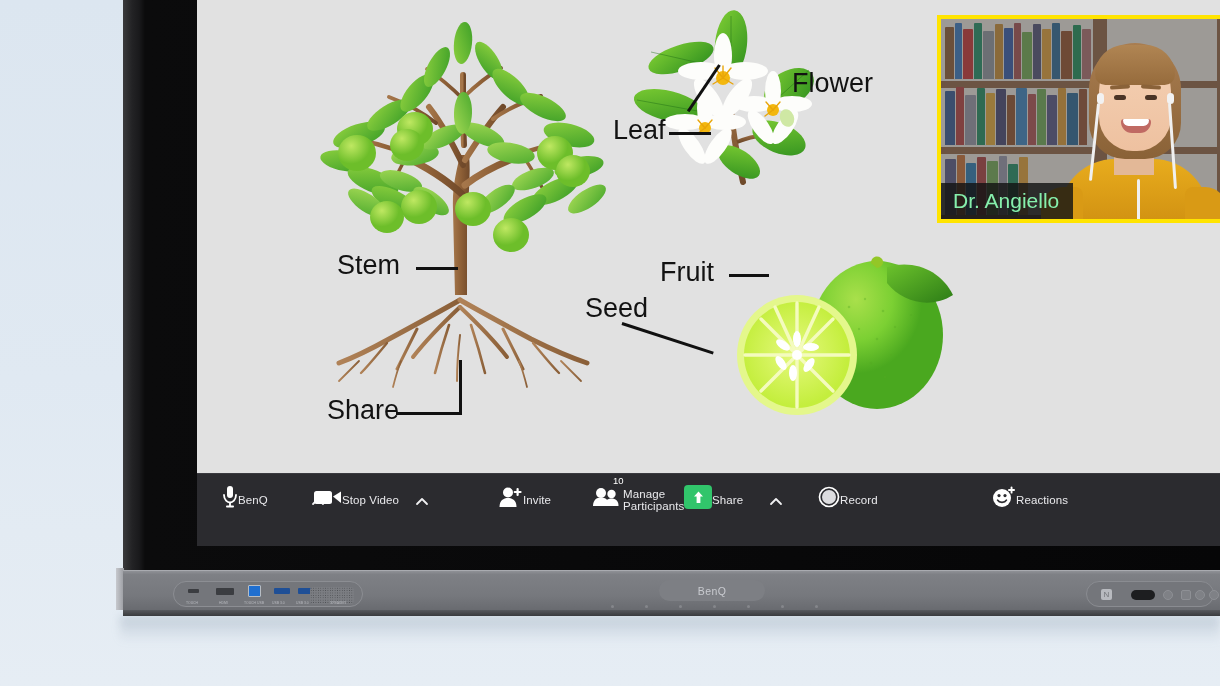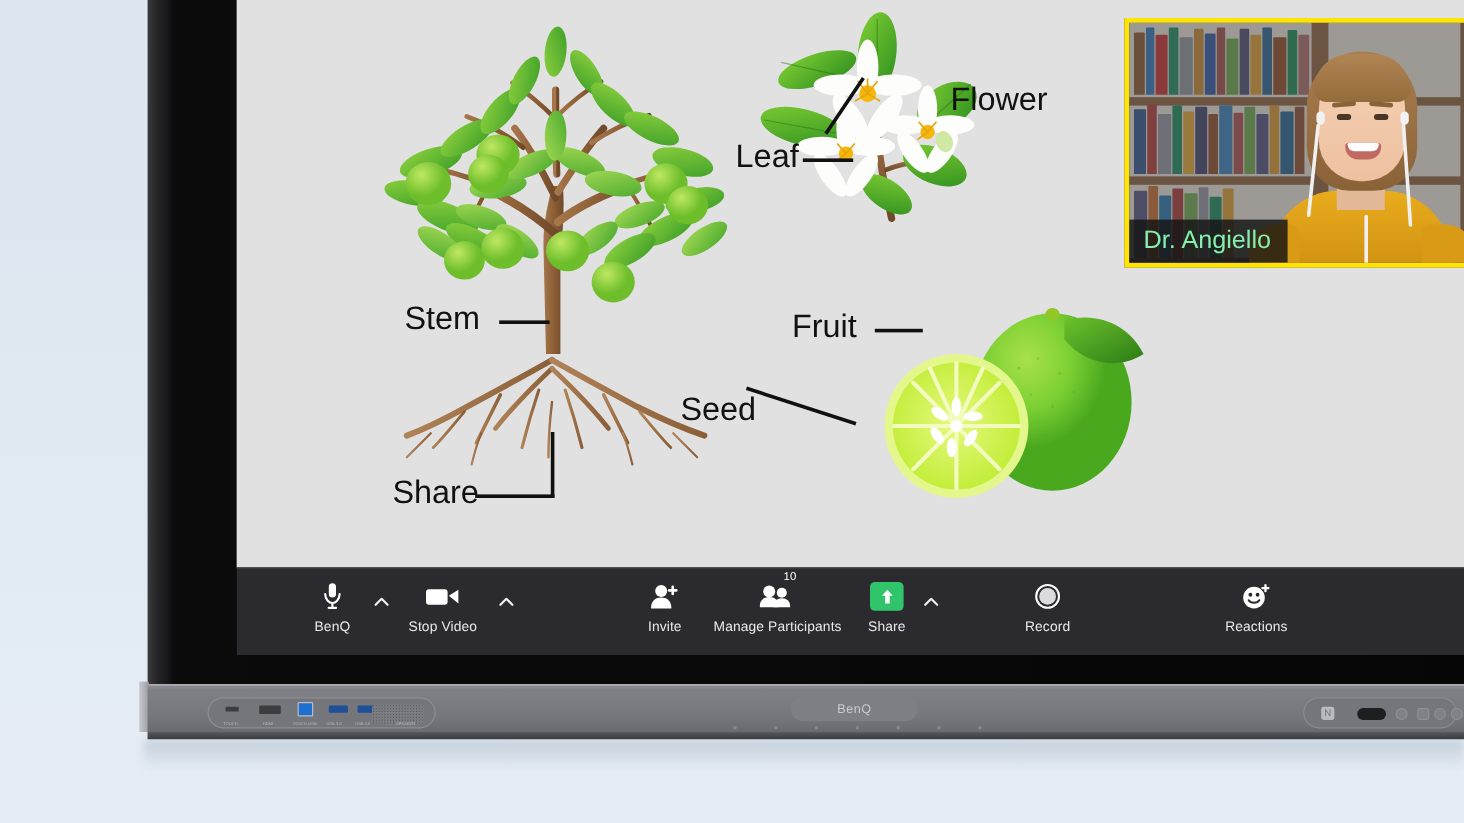--- a/index.html
+++ b/index.html
@@ -49,22 +49,22 @@
   .leader { position: absolute; background: #111; height: 3px; }
 
   
   #toolbar {
     position: absolute; left: 0; top: 483px; width: 1023px; height: 73px;
     background: #2b2b2f;
     border-top: 1px solid #3a3a3f;
   }
   .tb-items { position: absolute; left: 0; top: 0; height: 73px; width: 100%; }
   .tb-item {
-    position: absolute; top: 8px; display: flex; flex-direction: column;
-    align-items: center; width: 110px; margin-left: -55px; cursor: pointer; justify-content: center;
+    position: absolute; top: 8px; display: flex; 
+    align-items: center; width: 110px; margin-left: -55px; cursor: pointer;
   }
   .tb-icon { height: 30px; display: flex; align-items: center; justify-content: center; position: relative; }
   .tb-label { color: #e9e9ec; font-size: 11.5px; margin-top: 5px; letter-spacing: .1px; }
   .caret {
     position: absolute; top: 20px; width: 16px; height: 16px; cursor: pointer;
   }
   .caret svg { display: block; }
   .badge {
     position: absolute; top: -7px; left: 20px; color: #fff; font-size: 9.5px;
   }
@@ -429,21 +429,21 @@
             <ellipse cx="68" cy="138" rx="4" ry="8"></ellipse>
             <ellipse cx="56" cy="128" rx="4" ry="8" transform="rotate(-35 56 128)"></ellipse>
             <ellipse cx="58" cy="110" rx="8" ry="4" transform="rotate(35 58 110)"></ellipse>
             <circle cx="72" cy="120" r="5"></circle>
           </g>
         </svg>
 
         <div class="lbl" style="left:463px; top:267px;">Fruit</div>
         <div class="leader" style="left:532px; top:284px; width:40px;"></div>
 
-        <div class="lbl" style="left:370px; top:303px;margin-top:33px;">Seed</div>
+        <div class="lbl" style="left:388px; top:303px;">Seed</div>
         <div style="position:absolute; left:425px; top:332px; width:96px; height:3px;
                     background:#111; transform:rotate(18deg); transform-origin:left center;"></div>
       </div>
 
       <div id="video-tile">
         <div id="vt-photo">
           <div class="shelf-wall"></div>
 
           <div class="shelf-board" style="left:0; top:62px; width:100%; height:7px;"></div>
           <div class="shelf-board" style="left:0; top:128px; width:100%; height:7px;"></div>

